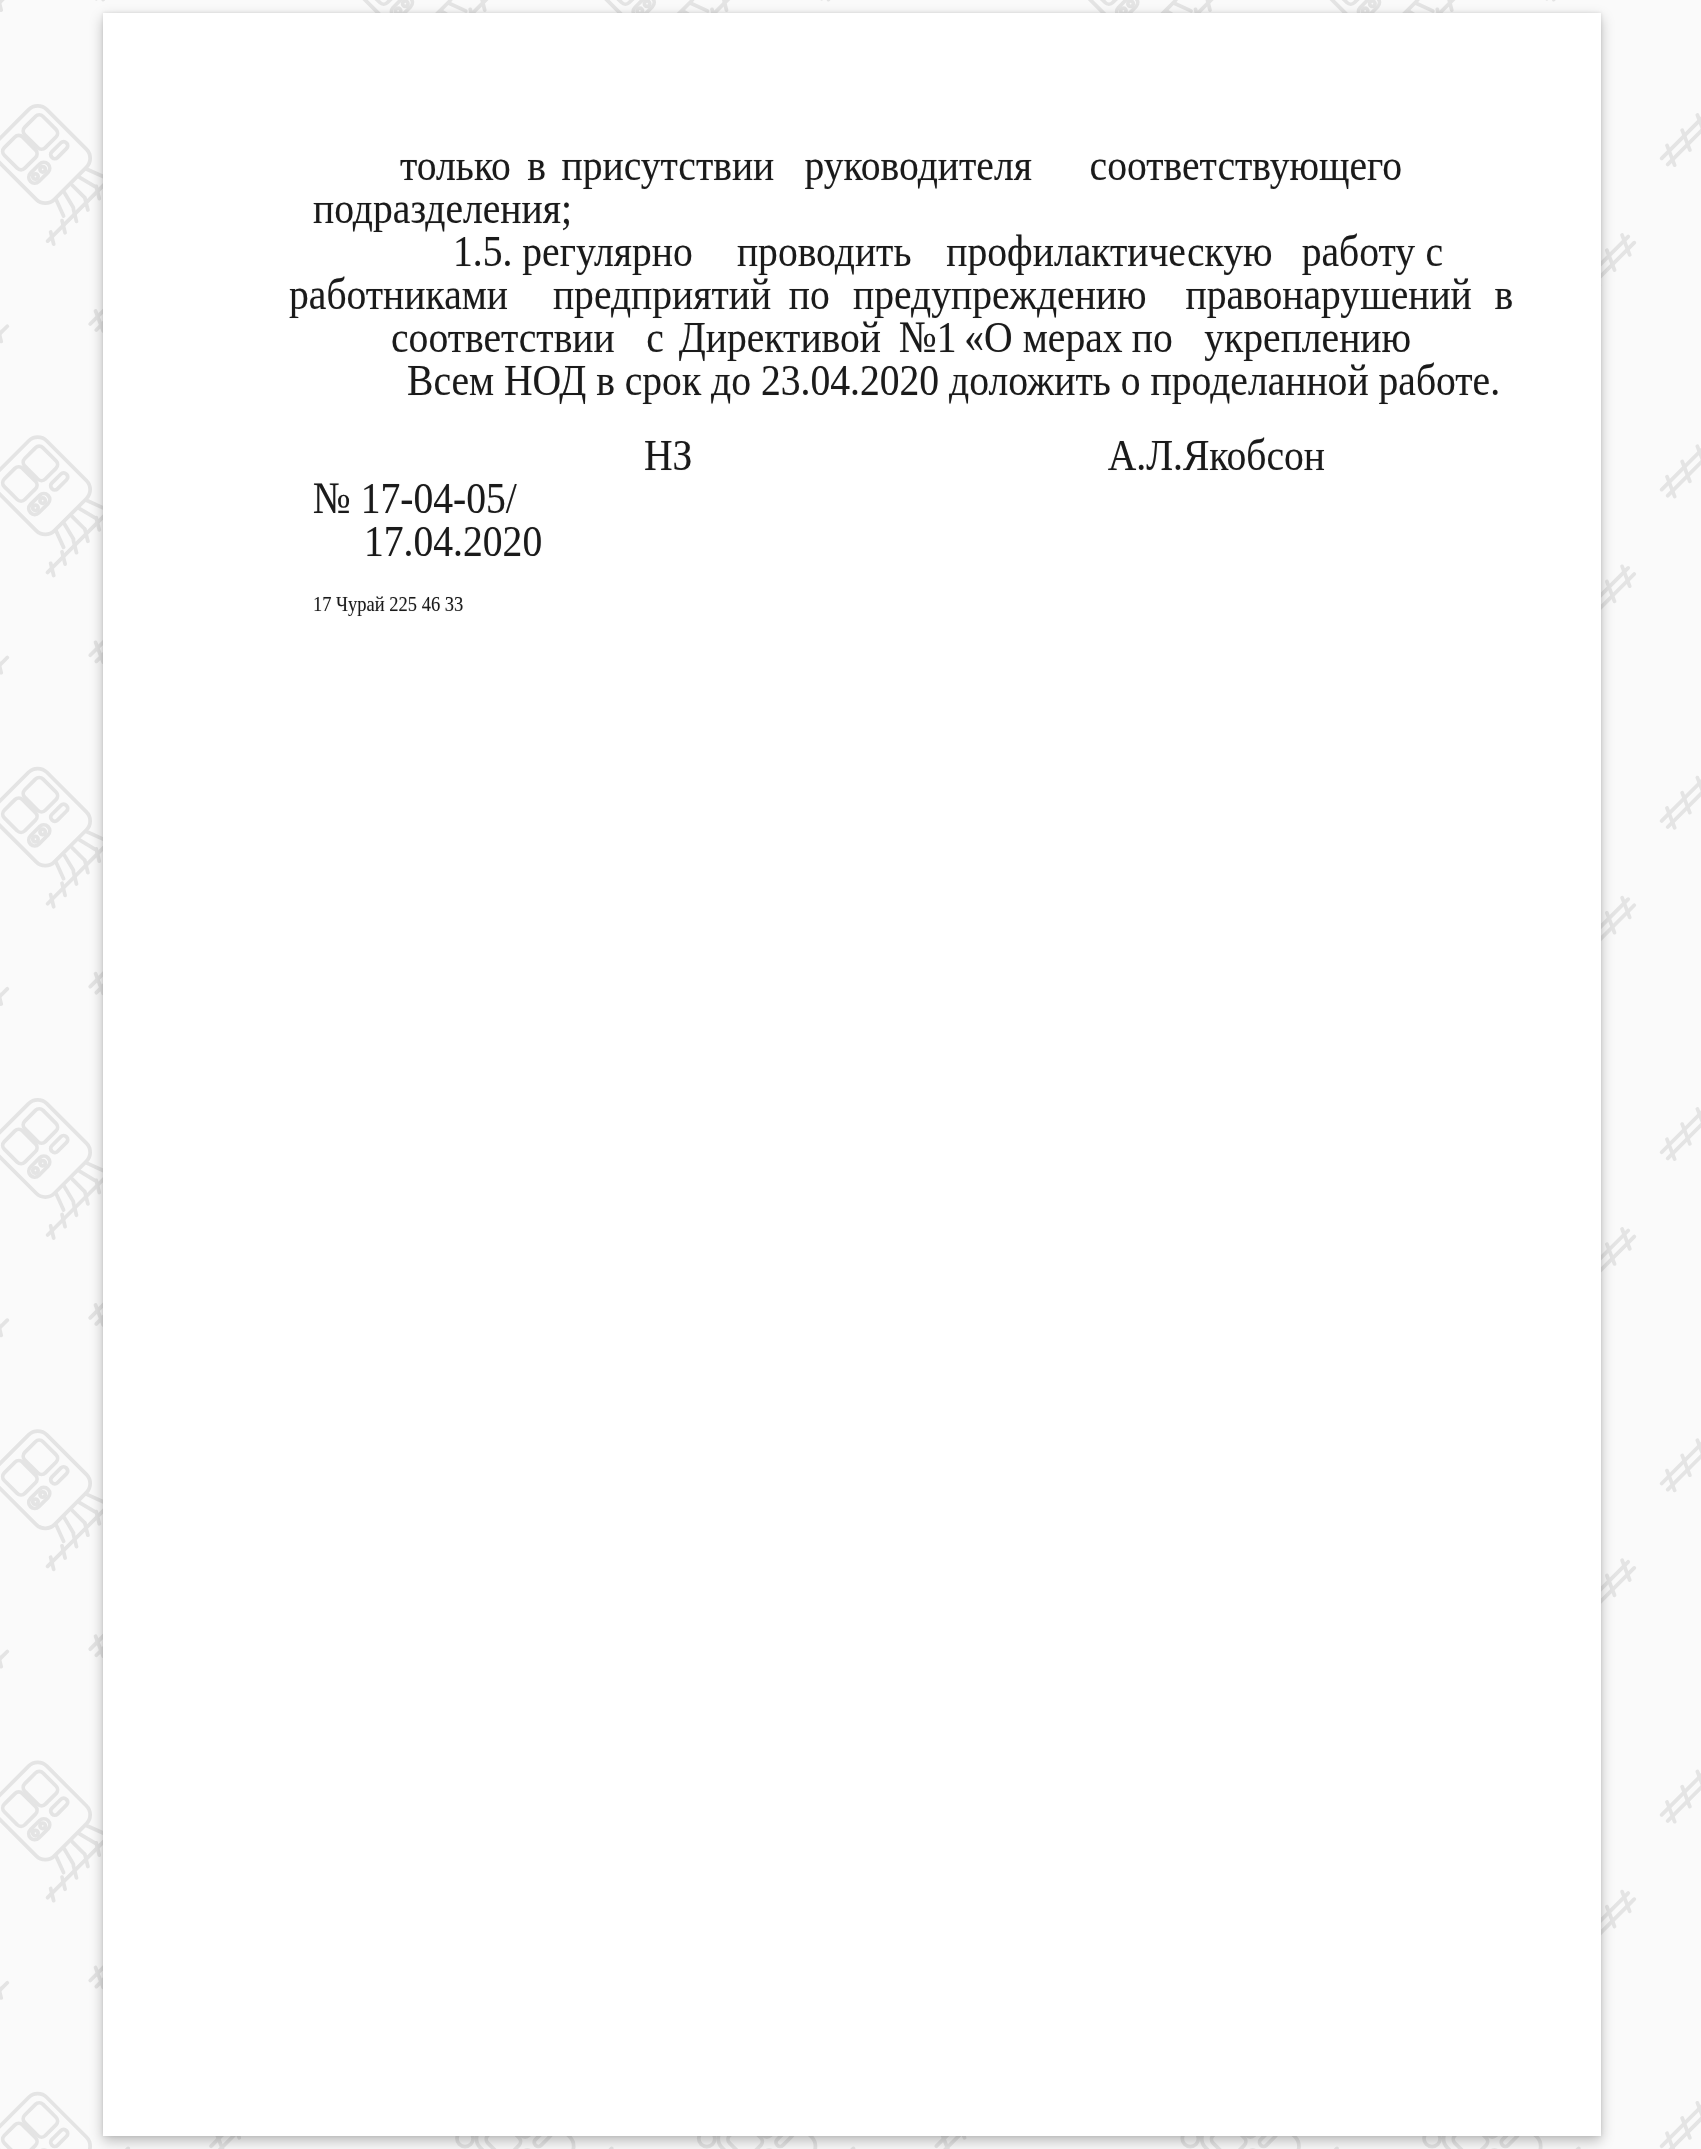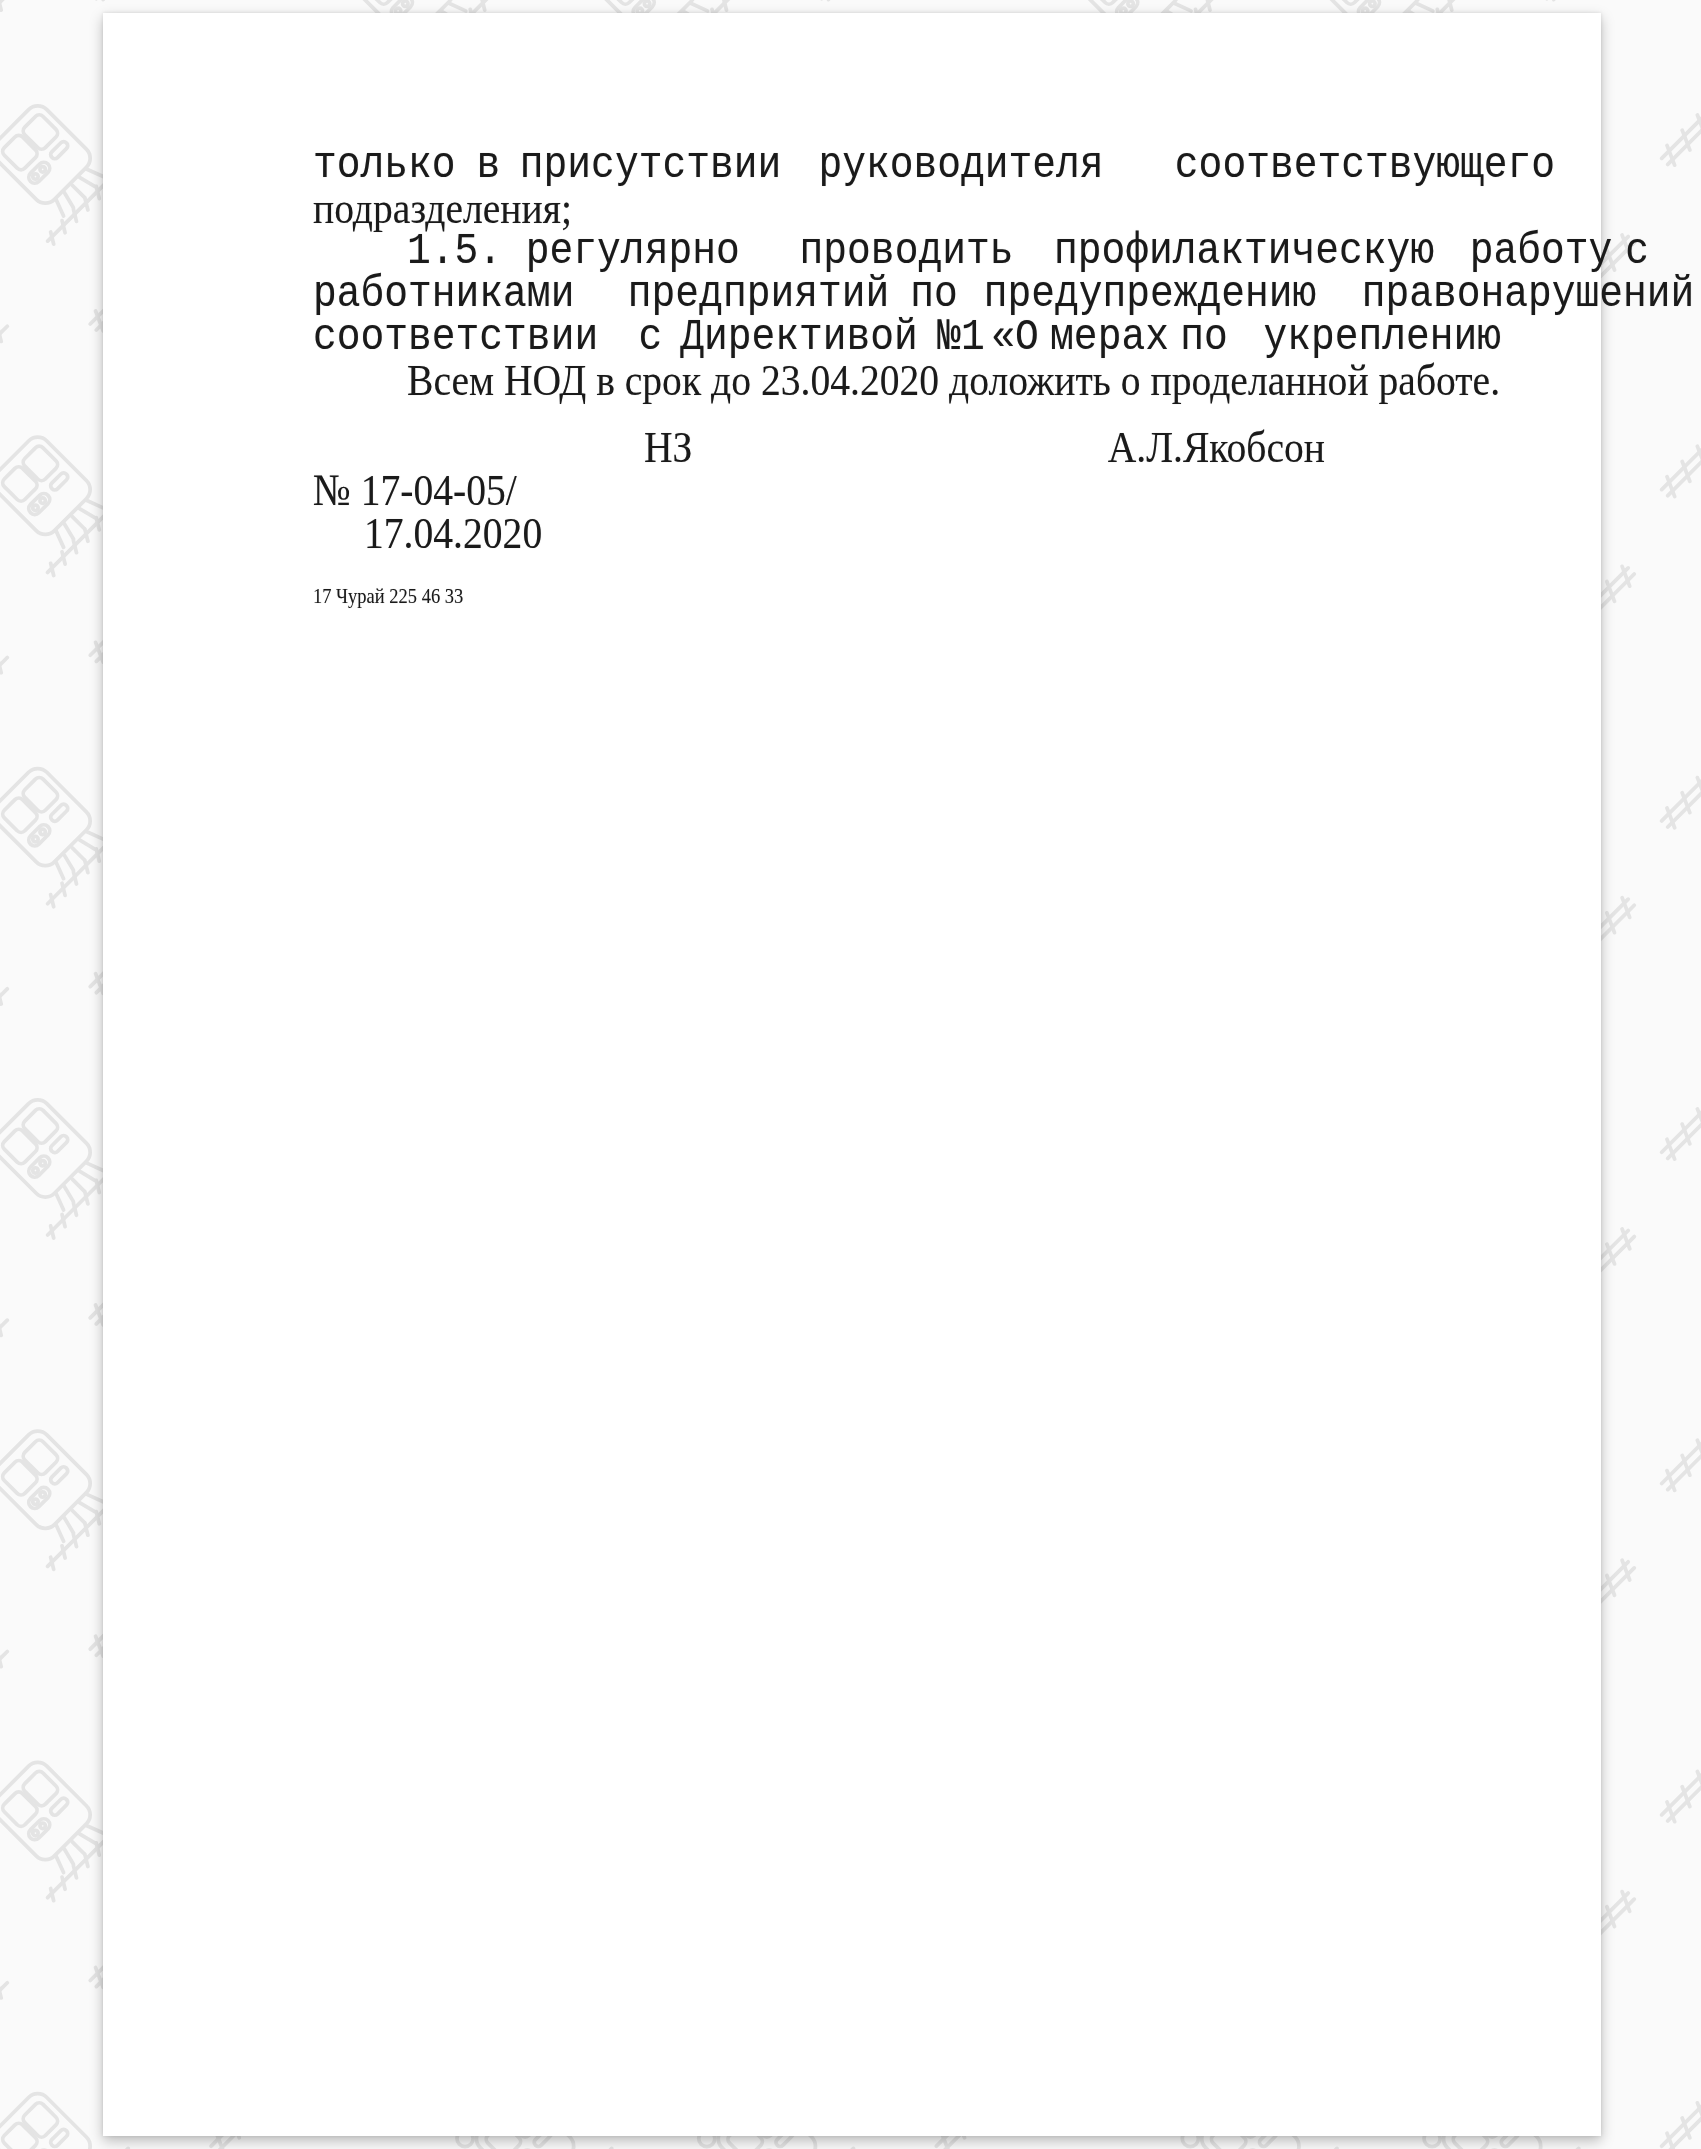--- a/index.html
+++ b/index.html
@@ -34,31 +34,31 @@
   
   .squeeze {
     display:inline-block;
     transform: scaleX(0.88);
     transform-origin: 0 50%;
     white-space:nowrap;
   }
   .squeeze.from-right { transform-origin: 100% 50%; }
 
   
-  .stretch-line { display:flex; justify-content:flex-start;font-family:Liberation Mono, monospace; }
+  .stretch-line { display:flex; justify-content:center; }
   .stretch-line .w { display:inline-block; transform:scaleX(0.88); transform-origin:50% 50%; }
   .stretch-line .w:first-child { transform-origin:0 50%; }
   .stretch-line .w:last-child  { transform-origin:100% 50%; }
 
   .indent { padding-left:94px; }
 
   .sig-row {
     display:flex; justify-content:space-between;
     padding-left:331px; padding-right:164px;
-    margin-top:24px;
+    margin-top:32px;
   }
   .ref-date { padding-left:51px; }
 
   .footer-line {
     margin-top:29px;
     font-size:21px; line-height:25px; height:25px; white-space:nowrap;
   }
 </style>
 </head>
 <body>

